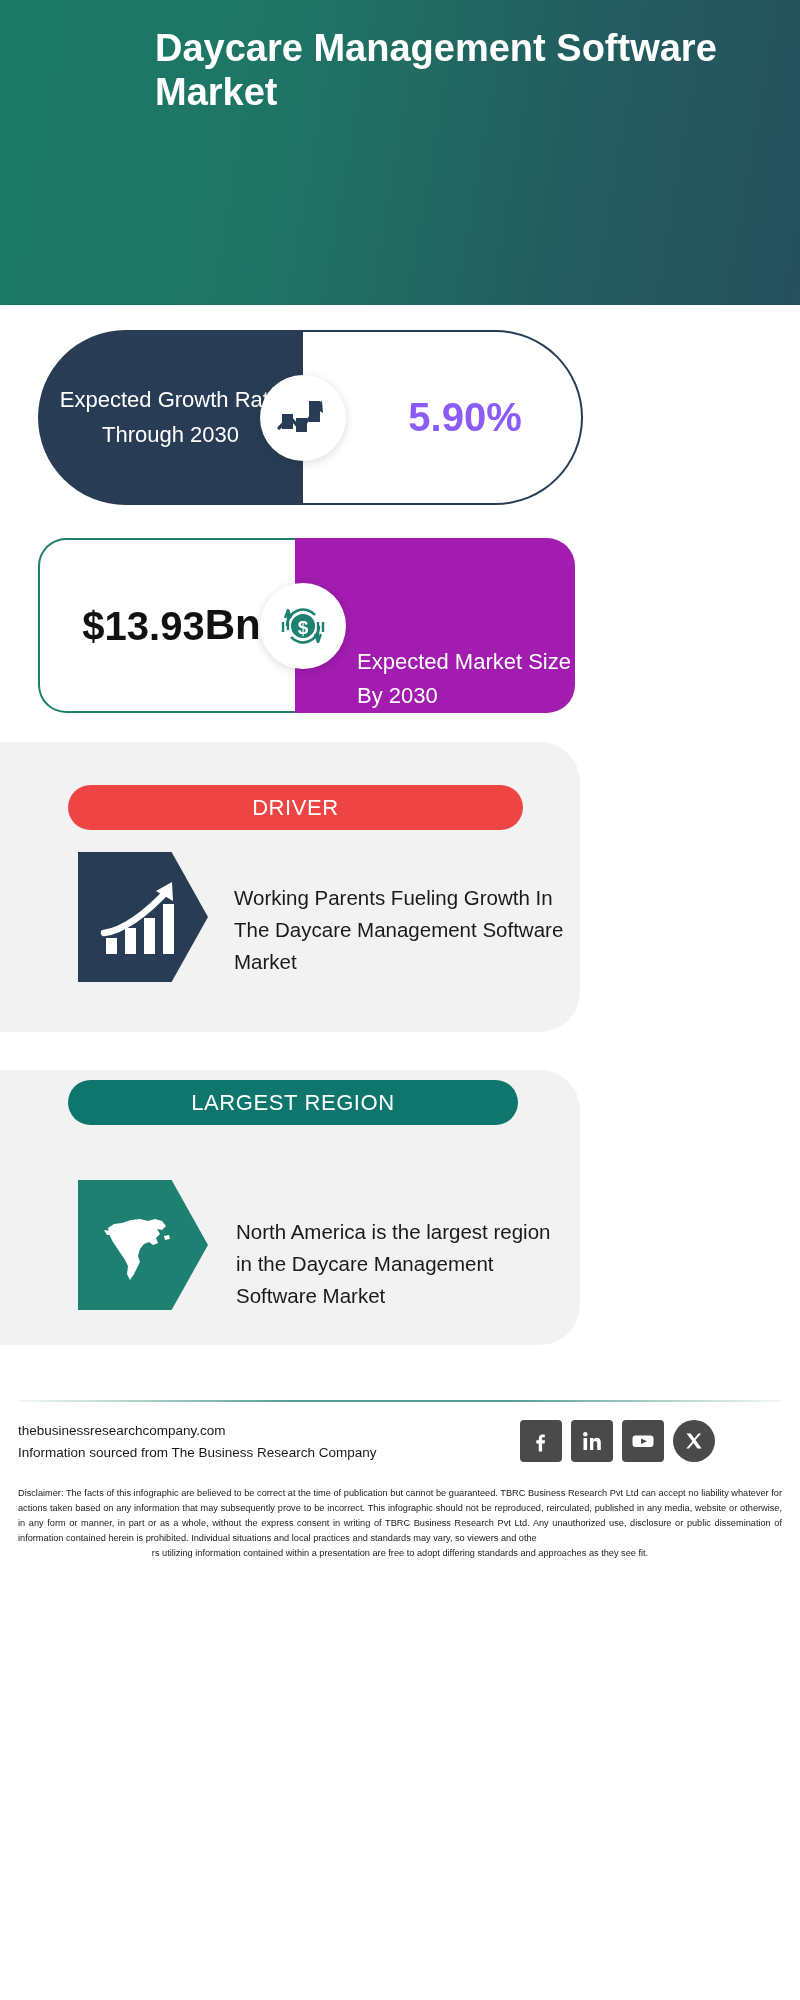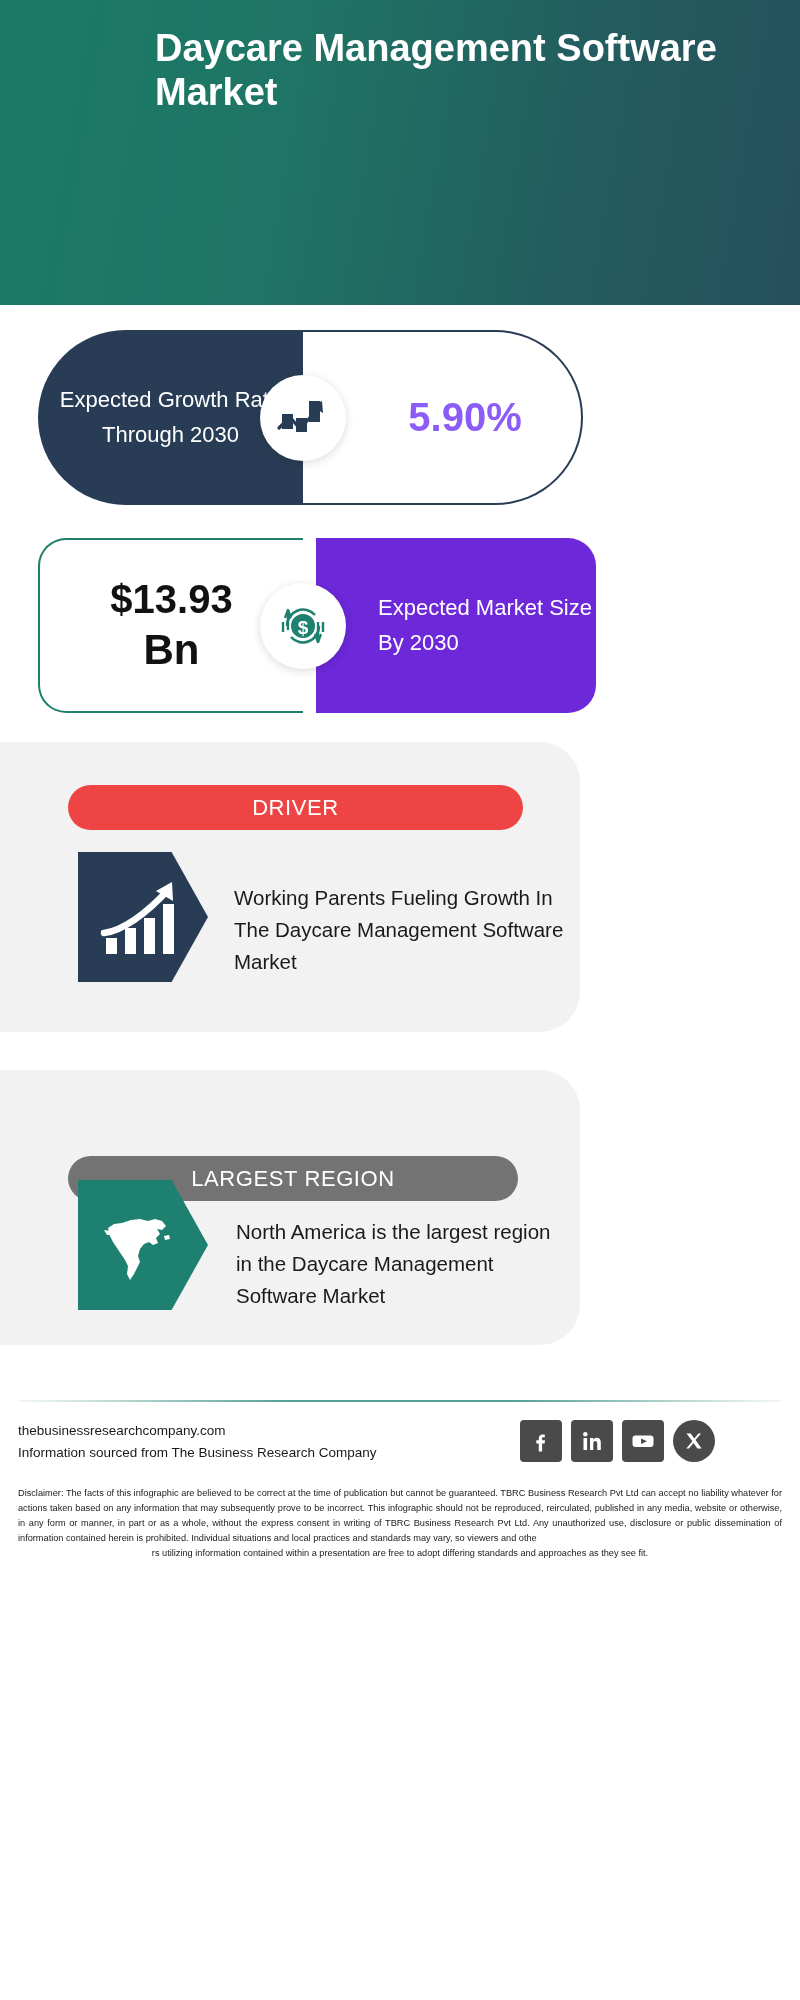--- a/index.html
+++ b/index.html
@@ -56,29 +56,29 @@
   }
   .card1-right .val { color:#8b5cf6; font-size:40px; font-weight:700; padding-left:46px; }
 
   
   .card2 { position:absolute; left:38px; top:538px; width:545px; height:175px; }
   .card2-left {
     position:absolute; left:0; top:0; width:265px; height:175px;
     border:2px solid #1e7f6b; border-right:none;
     border-radius:28px 0 0 28px;
     background:#ffffff;
-    display:flex; flex-direction:column; align-items:center; justify-content:center;
+    display:flex; flex-direction:row; align-items:center; justify-content:center;
   }
   .card2-left .v1 { color:#111111; font-size:40px; font-weight:700; line-height:1.25; }
   .card2-left .v2 { color:#111111; font-size:42px; font-weight:700; line-height:1.25; }
   .card2-right {
-    position:absolute; left:278px; top:0; width:280px; height:175px;
-    background:#6d28d9;
+    position:absolute; left:257px; top:0; width:280px; height:175px;
+    background:#a21caf;
     border-radius:0 28px 28px 0;
-    display:flex; flex-direction:column; align-items:flex-start; justify-content:center;
+    display:flex; flex-direction:column; align-items:flex-start; justify-content:flex-end;
     padding-left:62px;
   }
   .card2-right .lbl { color:#ffffff; font-size:22px; line-height:1.55; text-align:left; }
 
   
   .badge {
     position:absolute; top:50%; transform:translateY(-50%);
     width:86px; height:86px; border-radius:50%;
     background:#ffffff;
     box-shadow:0 2px 10px rgba(0,0,0,0.14);
@@ -97,21 +97,21 @@
   .panel-driver { top:742px; height:290px; }
   .panel-region { top:1070px; height:275px; }
 
   .pill {
     position:absolute; left:68px; height:45px;
     border-radius:26px;
     display:flex; align-items:center; justify-content:center;
   }
   .pill span { color:#ffffff; font-size:22px; letter-spacing:0.6px; }
   .pill-driver { top:785px; width:455px; background:#ef4444; }
-  .pill-region { top:1156px; width:450px; background:#737373;justify-content:center; }
+  .pill-region { top:1080px; width:450px; background:#0f766e;justify-content:center; }
 
   .hexicon {
     position:absolute; left:78px; width:130px; height:130px;
     clip-path:polygon(0% 0%, 72% 0%, 100% 50%, 72% 100%, 0% 100%);
     display:flex; align-items:center; justify-content:center;
   }
   .hex-driver { top:852px; background:#283d55; }
   .hex-region { top:1180px; background:#1e8070; }
 
   .body-text {

